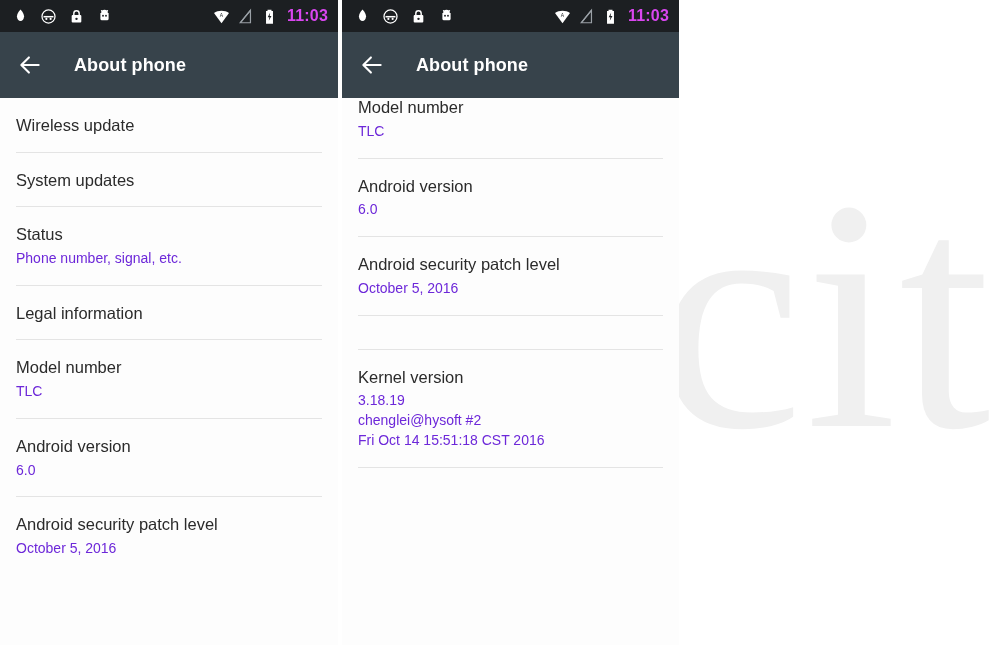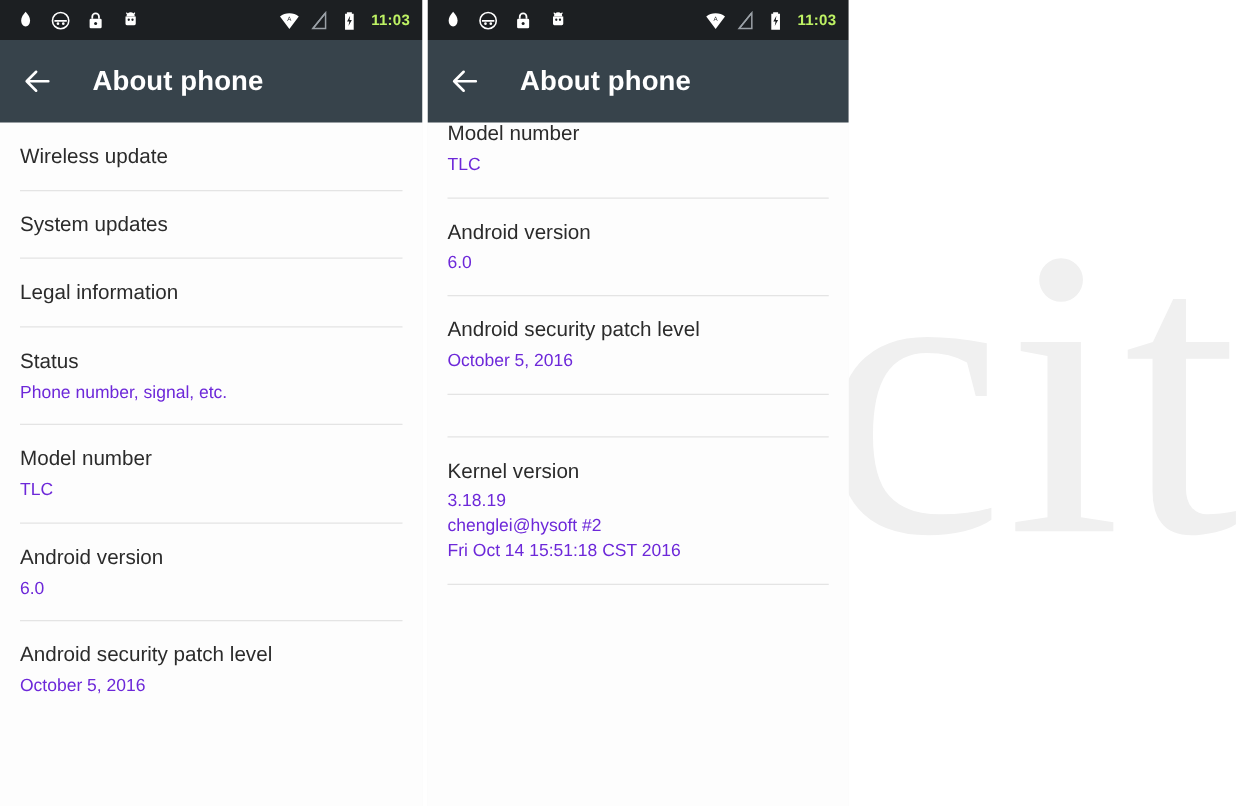--- a/index.html
+++ b/index.html
@@ -70,22 +70,22 @@
     display: flex;
     align-items: center;
     gap: 7px;
   }
   .sb-icon {
     width: 17px;
     height: 17px;
     display: block;
   }
   .sb-time {
-    color: #bef264;
-    font-size: 12px;
+    color: #d946ef;
+    font-size: 16px;
     font-weight: 700;
     letter-spacing: 0.2px;
     margin-left: 2px;
   }
 
   
   .appbar {
     height: 66px;
     background: #37434b;
     display: flex;
@@ -94,21 +94,21 @@
     box-sizing: border-box;
   }
   .back-arrow {
     width: 26px;
     height: 26px;
     flex: none;
     cursor: pointer;
   }
   .appbar-title {
     color: #ffffff;
-    font-size: 22px;
+    font-size: 18px;
     font-weight: 700;
     margin-left: 31px;
     letter-spacing: 0.1px;
   }
 
   
   .list {
     position: relative;
   }
   .list-inner {
@@ -213,29 +213,29 @@
             <div class="row-title">Wireless update</div>
           </div>
         </div>
         <div class="row">
           <div class="row-inner">
             <div class="row-title">System updates</div>
           </div>
         </div>
         <div class="row">
           <div class="row-inner">
+            <div class="row-title">Status</div>
+            <div class="row-sub">
+              <span class="row-sub-line">Phone number, signal, etc.</span>
+            </div>
+          </div>
+        </div>
+        <div class="row">
+          <div class="row-inner">
             <div class="row-title">Legal information</div>
-          </div>
-        </div>
-        <div class="row">
-          <div class="row-inner">
-            <div class="row-title">Status</div>
-            <div class="row-sub">
-              <span class="row-sub-line">Phone number, signal, etc.</span>
-            </div>
           </div>
         </div>
         <div class="row">
           <div class="row-inner">
             <div class="row-title">Model number</div>
             <div class="row-sub">
               <span class="row-sub-line">TLC</span>
             </div>
           </div>
         </div>

